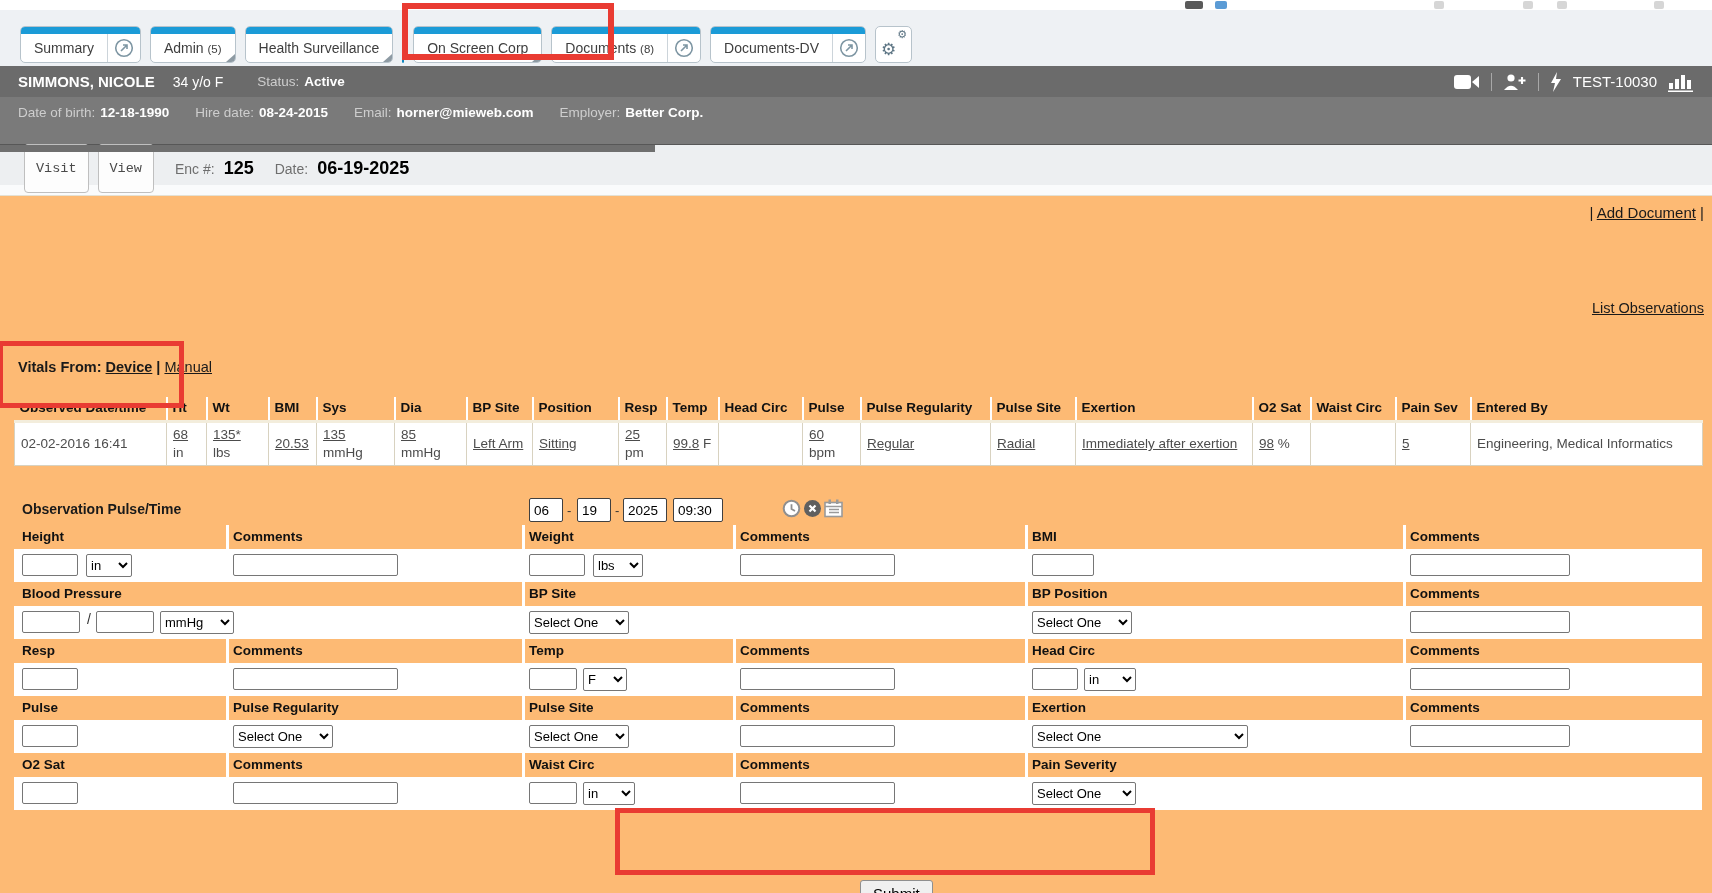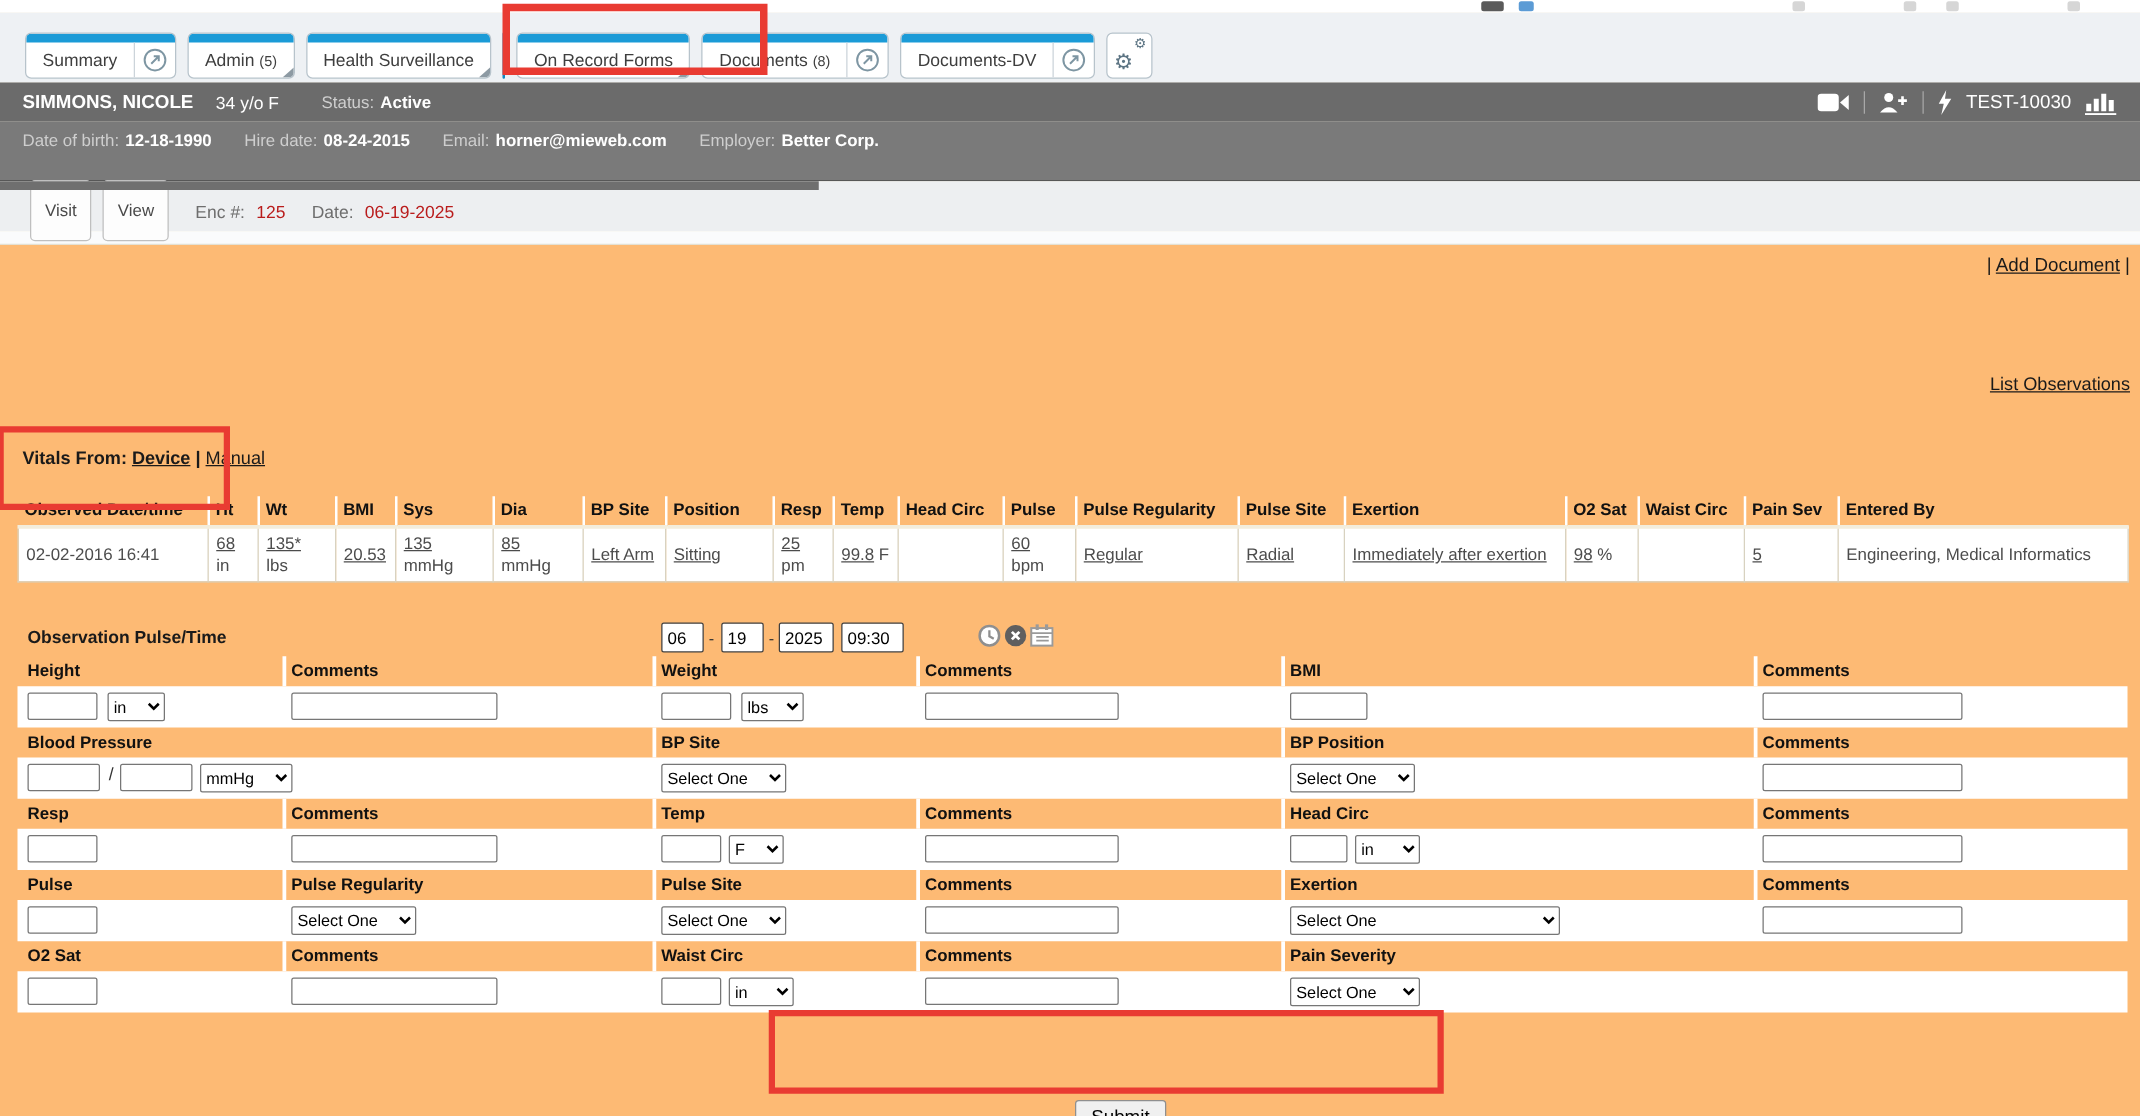--- a/index.html
+++ b/index.html
@@ -36,23 +36,23 @@
   .b-pair{display:flex;gap:5px;align-items:center}
   .lbl{color:#cecece;font-size:13.5px}
   .val{color:#fff;font-weight:bold;font-size:13.5px}
   .b-icons{margin-left:auto;display:flex;align-items:center;gap:11px}
   .vdiv{width:1px;height:18px;background:#a8a8a8}
   .chart-id{color:#fff;font-size:15px}
   .b-ext{position:absolute;left:0;top:145px;width:655px;height:7px;background:#6f6f6f;z-index:3}
 
   
   .enc-row{height:40px;background:#edeff1;display:flex;align-items:center;gap:9px;padding:7px 0 0 24px}
-  .btn-sm{background:#fdfdfd;border:1px solid #bfbfbf;border-radius:4px;font-size:13.5px;color:#4a4a4a;padding:16px 11px;cursor:pointer;font-family:Liberation Sans, sans-serif}
+  .btn-sm{background:#fdfdfd;border:1px solid #bfbfbf;border-radius:4px;font-size:13.5px;color:#4a4a4a;padding:16px 11px;cursor:pointer;font-family:Liberation Mono, monospace}
   .enc-lbl{color:#6e6e6e;font-size:14px;margin-left:12px}
-  .enc-val{color:#b91c1c;font-weight:normal;font-size:14px}
+  .enc-val{color:#000000;font-weight:bold;font-size:18px}
   .white-gap{height:11px;background:#fafbfc;border-bottom:1px solid #e4e1d4}
 
   
   .main{position:relative;height:870px;background:#fdba74;color:#1a1a1a;font-size:13.5px}
   .ul{text-decoration:underline;color:#1a1a1a;cursor:pointer}
   .add-doc{position:absolute;top:8px;right:8px;font-size:15px}
   .list-obs{position:absolute;top:104px;right:8px;font-size:14.5px}
   .vitals-line{position:absolute;top:163px;left:18px;font-size:14.5px;font-weight:bold}
   .vitals-line .manual{font-weight:normal}
 
@@ -142,21 +142,21 @@
         </div>
       <span class="fold"></span>
     </div>
     <div class="tab active">
       <div class="tab-top"></div>
       <span class="fold"></span>
     </div>
     <div class="tab">
       <div class="tab-top"></div>
       <div class="tab-body">
-          <span class="tab-label">On Record Forms</span>
+          <span class="tab-label">On Screen Corp</span>
         </div>
       <span class="fold"></span>
     </div>
     <div class="tab">
       <div class="tab-top"></div>
       <div class="tab-body">
         <span class="tab-label"><span>Documents</span> <span class="cnt">(8)</span></span>
         <span class="pop-seg">
           <svg width="20" height="20">
               <circle cx="10" cy="10" r="8.3" fill="none" stroke="#7e96a3" stroke-width="1.6"></circle>

